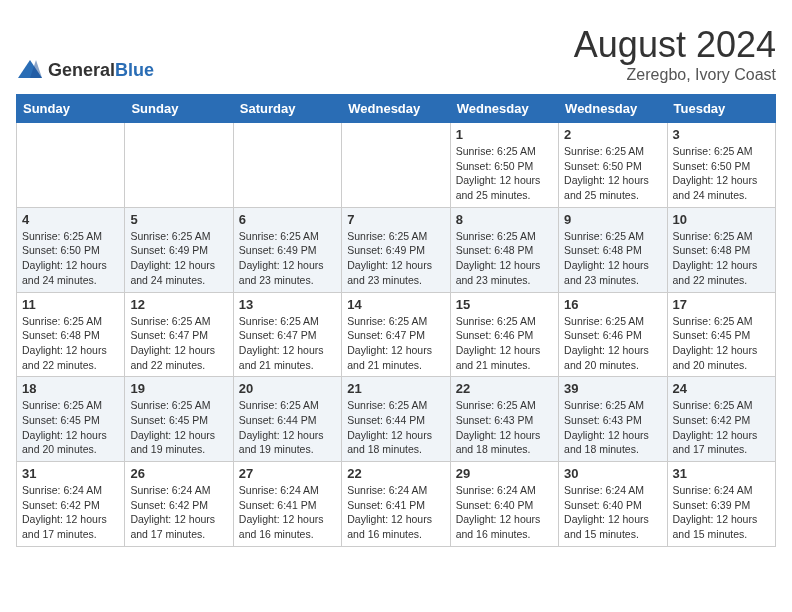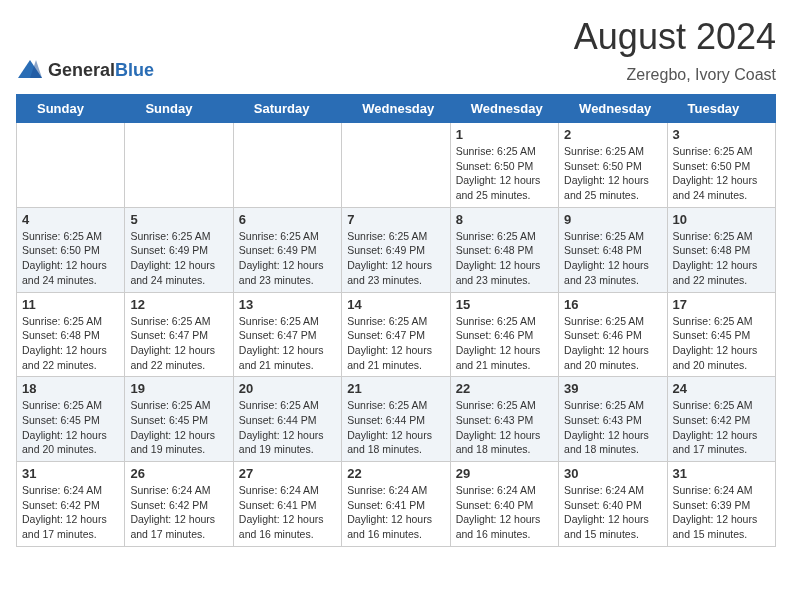--- a/index.html
+++ b/index.html
@@ -35,37 +35,37 @@
       height: 28px;
       margin-right: 4px;
     }
     .title-block {
       text-align: right;
     }
     .title-block h1 {
       font-size: 36px;
       font-weight: normal;
       color: #333;
+      margin-top: 8px;
     }
     .title-block h2 {
       font-size: 16px;
       font-weight: normal;
       color: #555;
-      margin-top: 8px;
     }
     table {
       width: 100%;
       border-collapse: collapse;
       table-layout: fixed;
     }
     thead tr th {
       background-color: #2a6db5;
       color: #fff;
       text-align: left;
-      padding: 6px 20px;
+      padding: 6px 6px;
       font-size: 13px;
       border: 1px solid #2a6db5;
     }
     tbody tr td {
       border: 1px solid #ccc;
       vertical-align: top;
       padding: 4px 5px;
       font-size: 10.5px;
       color: #333;
       height: 80px;

